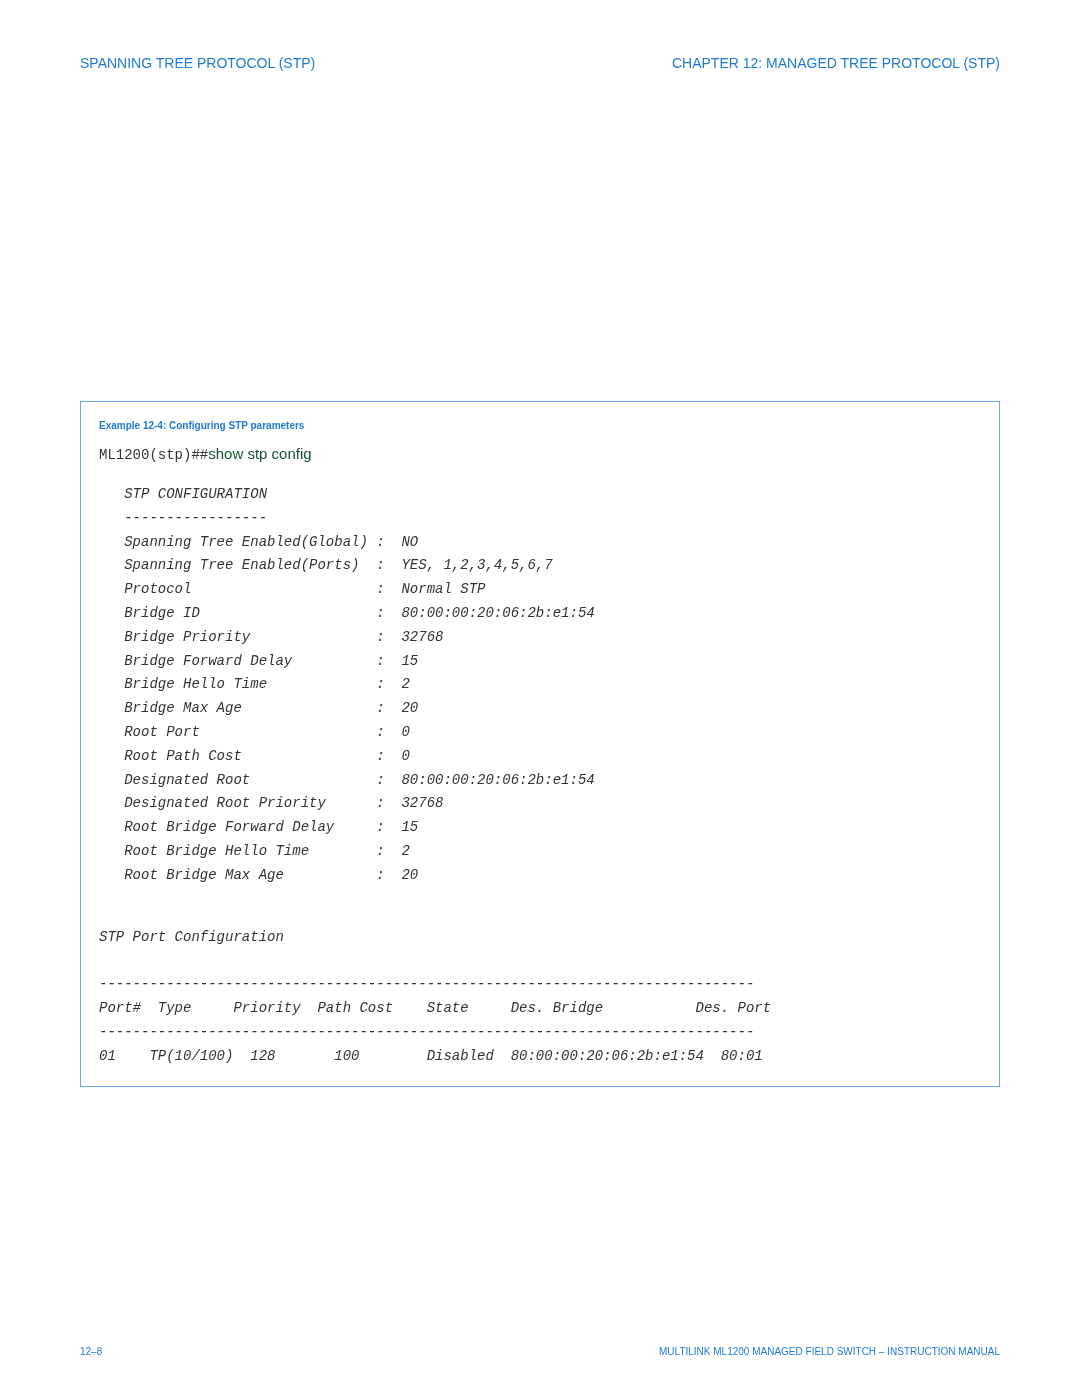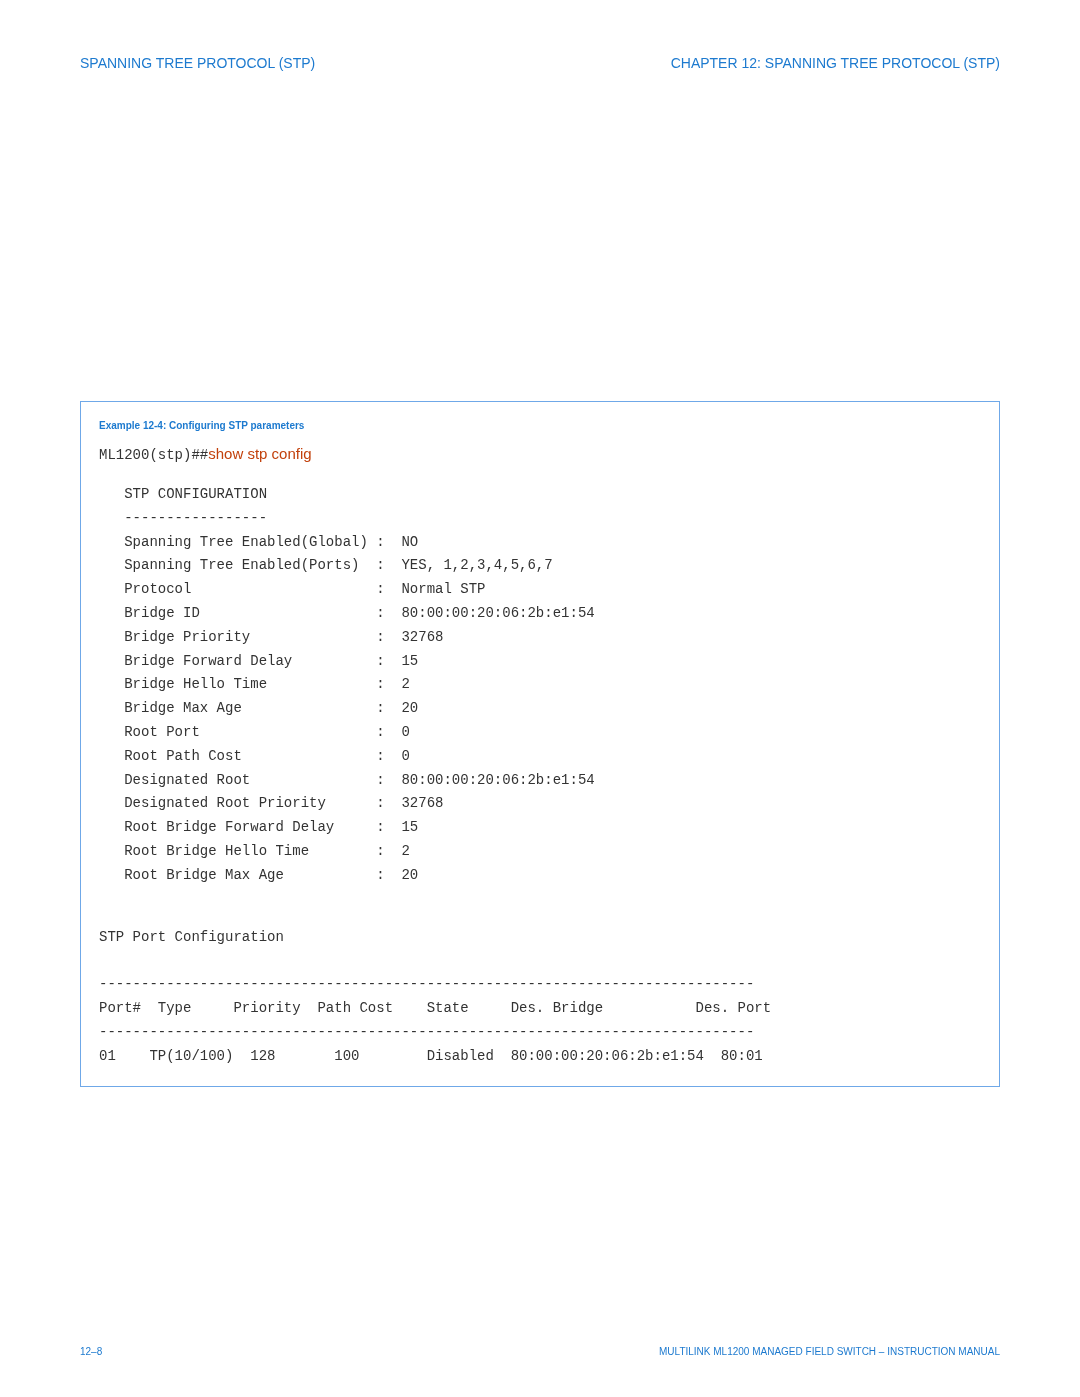--- a/index.html
+++ b/index.html
@@ -37,24 +37,25 @@
     font-weight: 600;
     font-size: 10px;
     margin-bottom: 14px;
   }
   .mono {
     font-family: "Courier New", Courier, monospace;
     font-size: 14px;
     line-height: 1.7;
     color: #333;
     white-space: pre;
+    font-style: italic;
   }
   .cmd-highlight {
     font-family: "Segoe UI", Tahoma, sans-serif;
-    color: #c2410c;
+    color: #14532d;
     font-size: 15px;
   }
   .prompt-line {
     font-family: "Courier New", Courier, monospace;
     font-size: 14px;
     color: #333;
     margin-bottom: 8px;
     margin-top: 10px;
   }
   .footer-row {
@@ -67,21 +68,21 @@
   }
   pre { margin: 0; }
 </style>
 </head>
 <body>
 
 <div class="page">
 
   <div class="header-row">
     <div>SPANNING TREE PROTOCOL (STP)</div>
-    <div>CHAPTER 12: SPANNING TREE PROTOCOL (STP)</div>
+    <div>CHAPTER 12: MANAGED TREE PROTOCOL (STP)</div>
   </div>
 
   <div class="example-box">
     <div class="example-title">Example 12-4: Configuring STP parameters</div>
 
     <div class="prompt-line"><span>ML1200(stp)##</span><span class="cmd-highlight">show stp config</span></div>
 
     <pre class="mono" style="margin-top:20px;">   STP CONFIGURATION
    -----------------
    Spanning Tree Enabled(Global) :  NO

